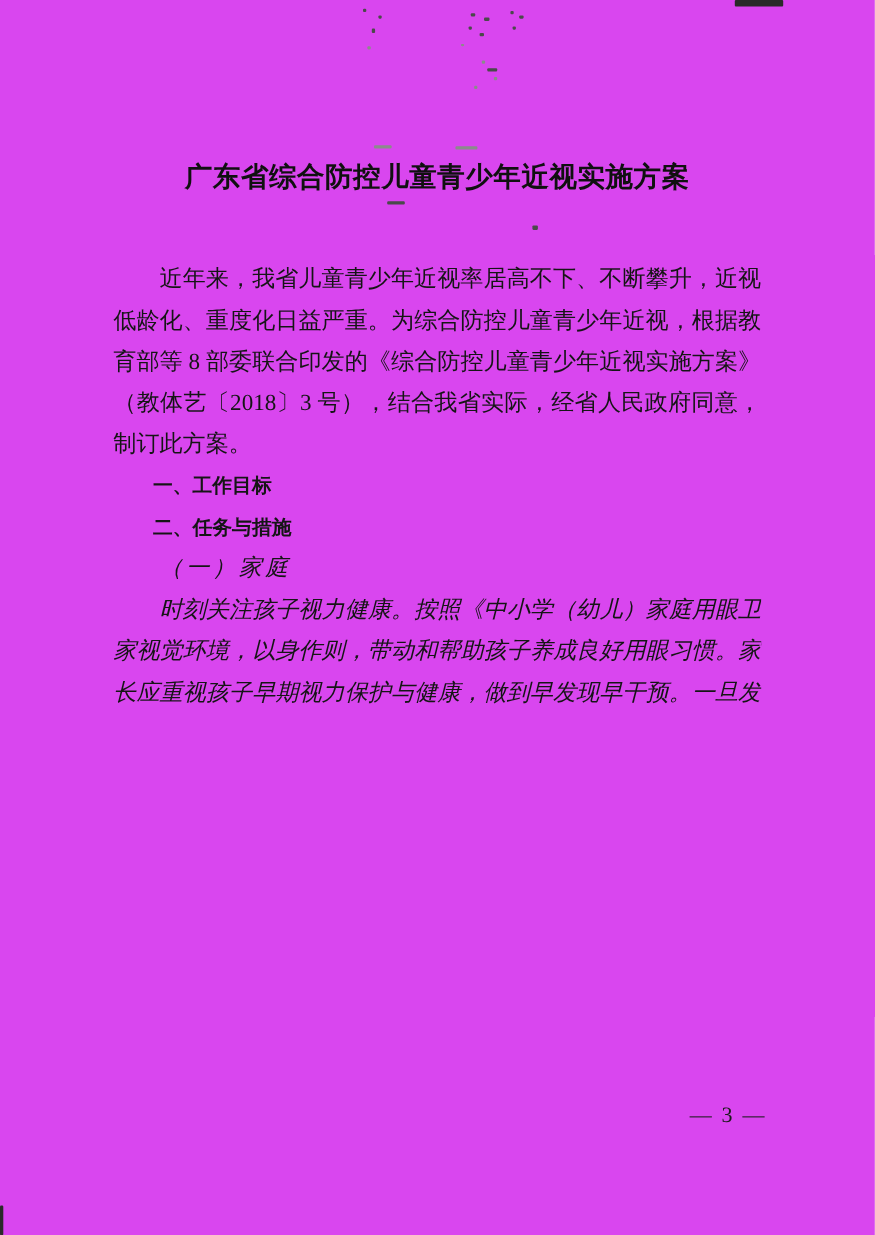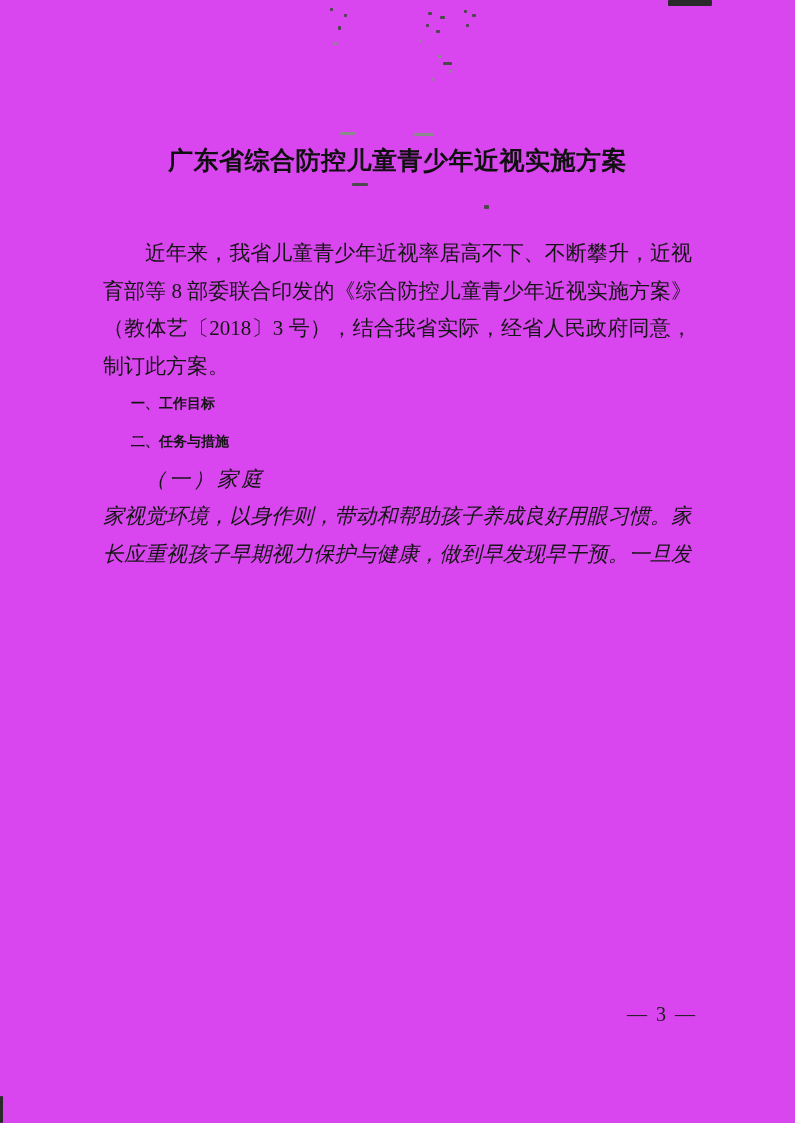--- a/index.html
+++ b/index.html
@@ -42,21 +42,21 @@
     text-align: justify;
     text-align-last: justify;
     overflow: hidden;
     white-space: nowrap;
   }
   .line.short { text-align-last: left; }
   .block.paragraph .line.first { text-indent: 2em; }
   .block.heading .line {
     font-family: "Liberation Sans", "DejaVu Sans", sans-serif;
     font-weight: bold;
-    font-size: 14px;
+    font-size: 18px;
     text-indent: 2em;
     text-align-last: left;
   }
   .block.subheading .line {
     font-style: italic;
     text-indent: 2em;
     text-align-last: left;
     letter-spacing: 3px;
   }
   .block.kaiti .line { font-style: italic; }
@@ -99,34 +99,36 @@
     <div class="artifact" style="left:352px; top:183px; width:16px; height:3px;"></div>
     <div class="artifact" style="left:484px; top:205px; width:5px; height:4px;"></div>
     <div class="artifact dark" style="left:0; top:1096px; width:3px; height:27px;"></div>
   </div>
 
   <div class="doc-title">广东省综合防控儿童青少年近视实施方案</div>
 
   <div class="body-text">
       <div class="block paragraph">
         <div class="line first">近年来，我省儿童青少年近视率居高不下、不断攀升，近视</div>
+        <div class="line">低龄化、重度化日益严重。为综合防控儿童青少年近视，根据教</div>
         <div class="line">育部等 8 部委联合印发的《综合防控儿童青少年近视实施方案》</div>
         <div class="line">（教体艺〔2018〕3 号），结合我省实际，经省人民政府同意，</div>
         <div class="line short">制订此方案。</div>
       </div>
       <div class="block heading">
         <div class="line first short">一、工作目标</div>
       </div>
       <div class="block heading">
         <div class="line first short">二、任务与措施</div>
       </div>
       <div class="block subheading">
         <div class="line first short">（一）家庭</div>
       </div>
       <div class="block paragraph kaiti">
+        <div class="line first">时刻关注孩子视力健康。按照《中小学（幼儿）家庭用眼卫</div>
         <div class="line">家视觉环境，以身作则，带动和帮助孩子养成良好用眼习惯。家</div>
         <div class="line">长应重视孩子早期视力保护与健康，做到早发现早干预。一旦发</div>
       </div>
     </div>
 
   <div class="footer">— 3 —</div>
 
   <div class="edge-right"></div>
 </div>
 

